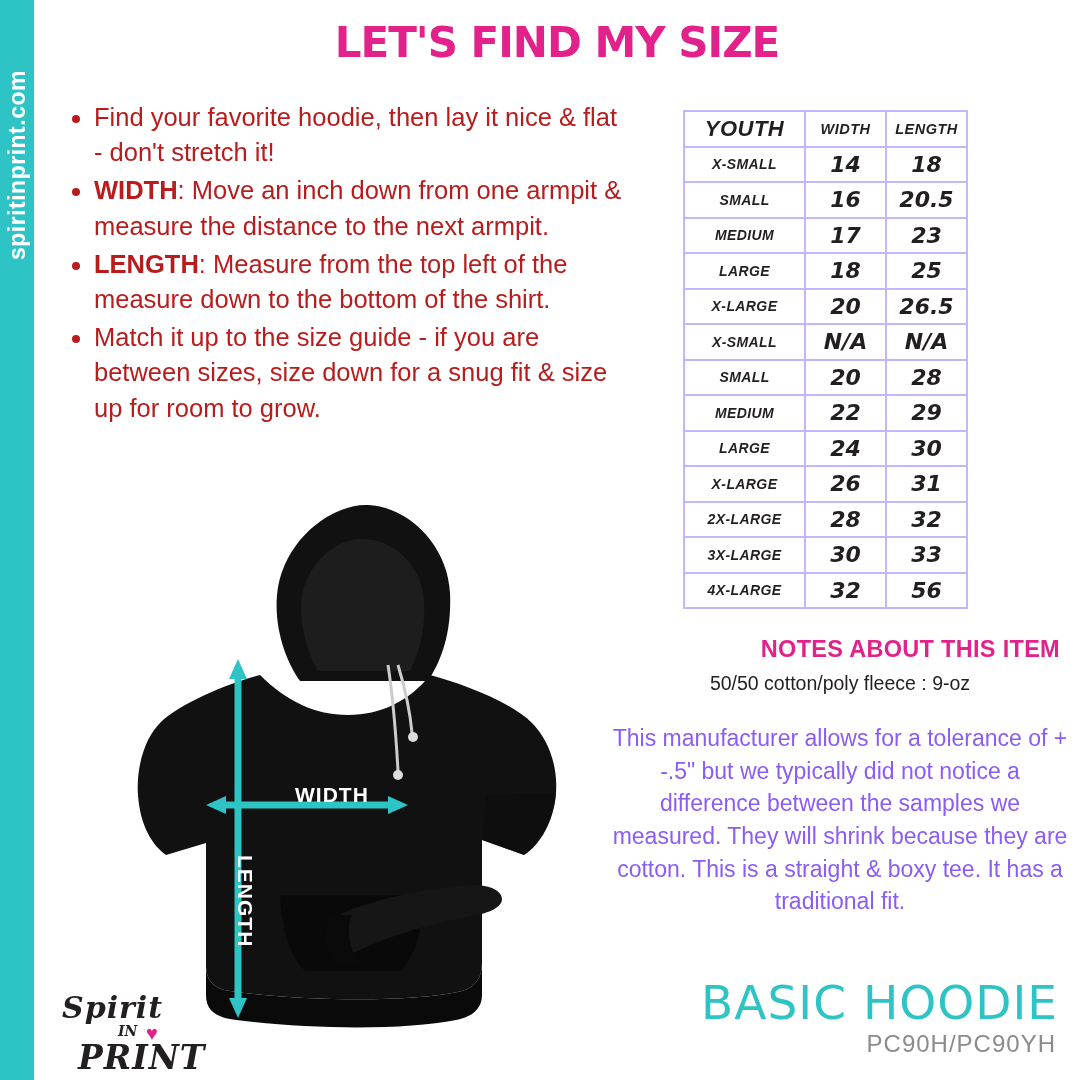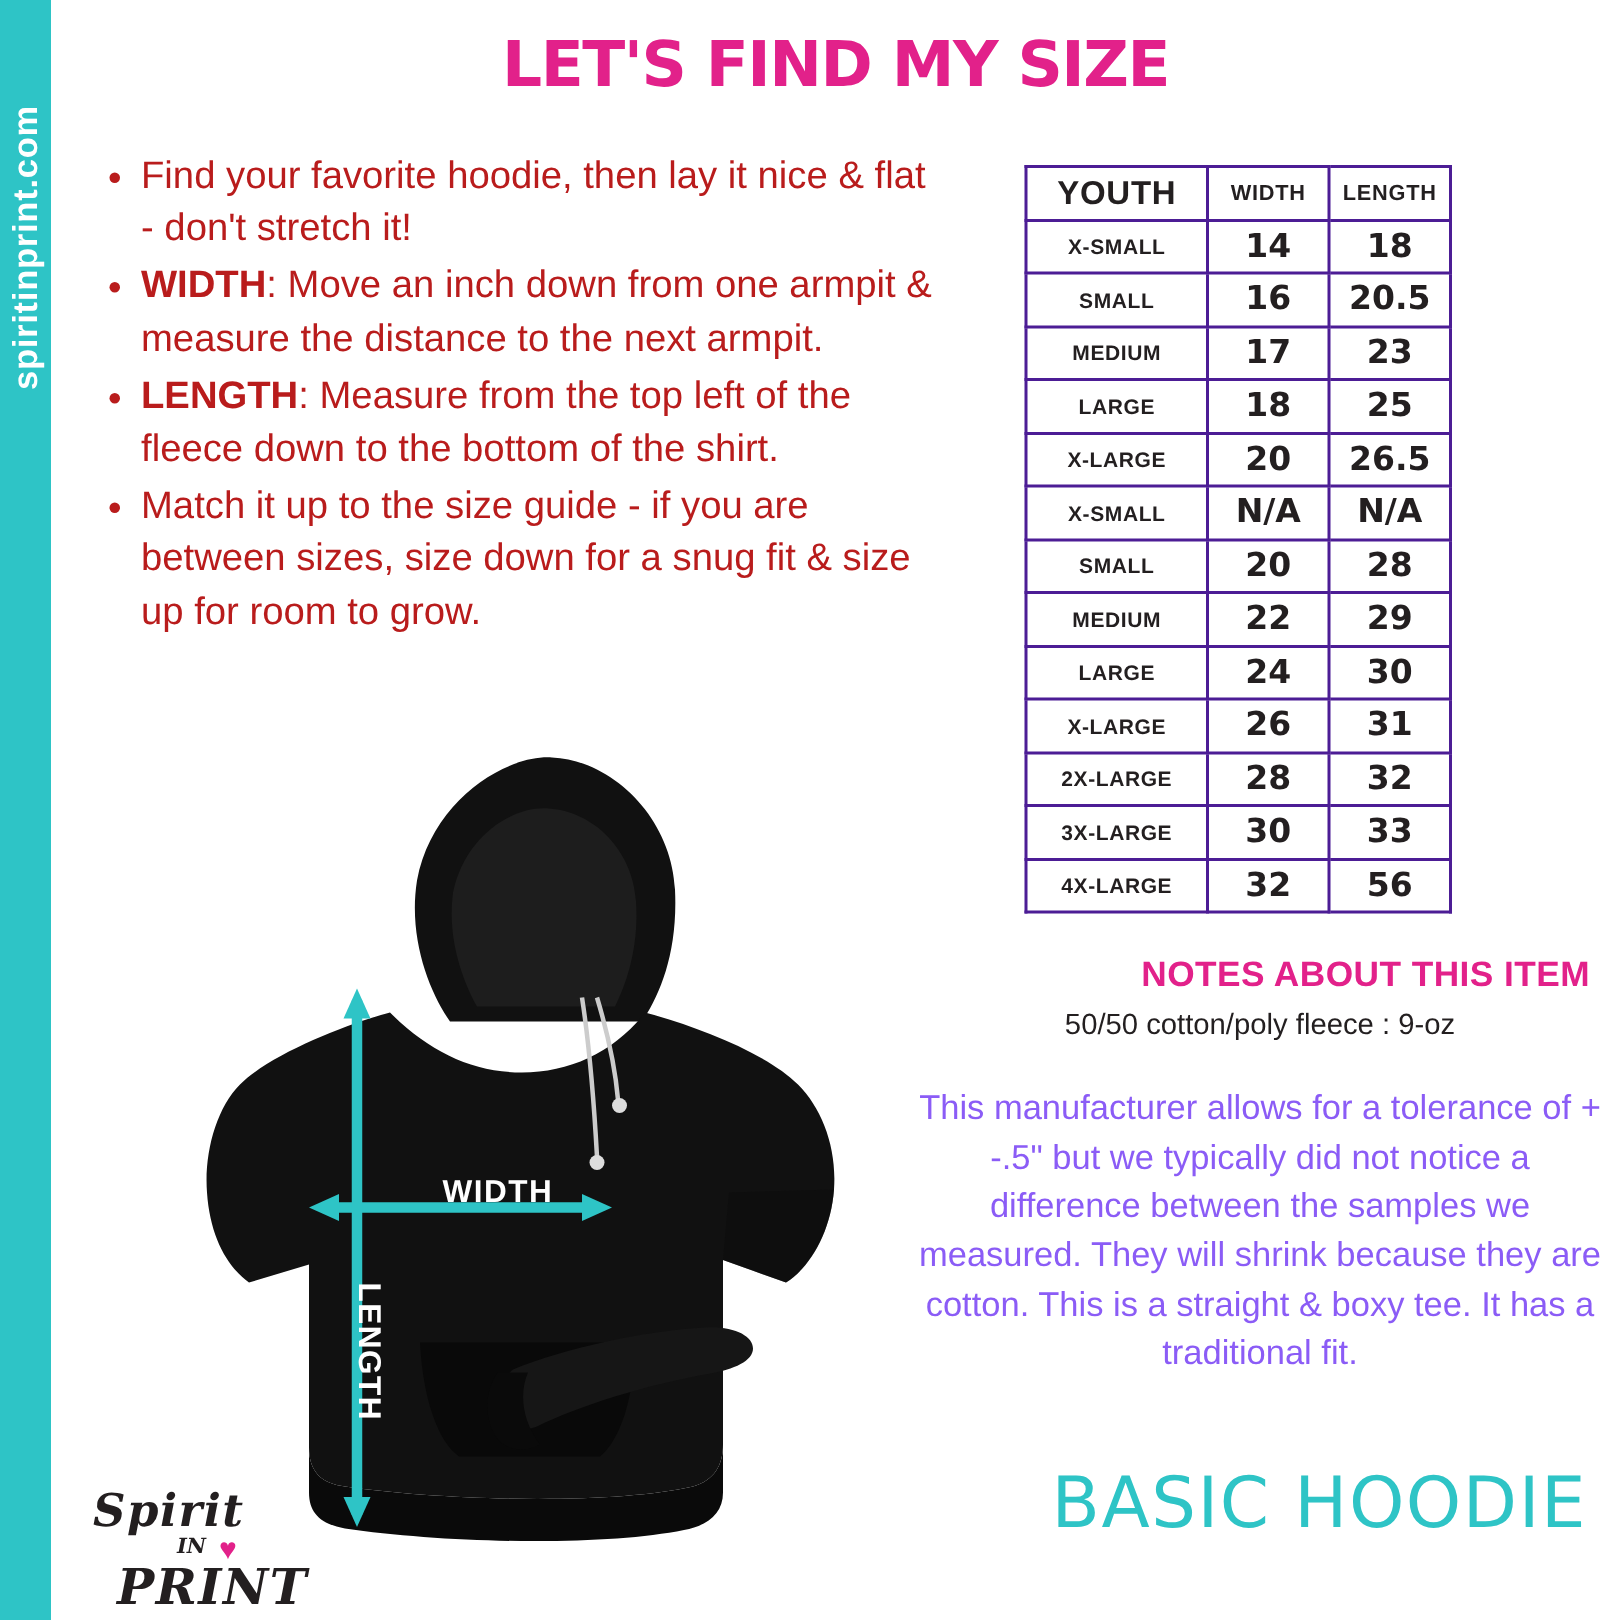--- a/index.html
+++ b/index.html
@@ -89,25 +89,26 @@
     left: 683px;
     top: 110px;
     width: 277px;
   }
   table.sizes {
     border-collapse: collapse;
     width: 277px;
     table-layout: fixed;
   }
   table.sizes td {
-    border: 2px solid #4c1d95;
+    border: 2px solid #c4b5fd;
     text-align: center;
     color: #231f20;
     height: 33.5px;
     padding: 0;
+    font-style: italic;
   }
   td.cat {
     width: 119px;
   }
   td.val {
     width: 79px;
   }
   .hdr td {
     border-color: #e2218a;
     font-weight: bold;
@@ -274,21 +275,21 @@
 
   <div class="instructions">
     <ul>
       <li>
         <span>Find your favorite hoodie, then lay it nice &amp; flat - don't stretch it!</span>
       </li>
       <li>
         <b>WIDTH</b><span>: Move an inch down from one armpit &amp; measure the distance to the next armpit.</span>
       </li>
       <li>
-        <b>LENGTH</b><span>: Measure from the top left of the fleece down to the bottom of the shirt.</span>
+        <b>LENGTH</b><span>: Measure from the top left of the measure down to the bottom of the shirt.</span>
       </li>
       <li>
         <span>Match it up to the size guide - if you are between sizes, size down for a snug fit &amp; size up for room to grow.</span>
       </li>
     </ul>
   </div>
 
   <div class="table-wrap">
     <table class="sizes">
       <tbody>
@@ -407,14 +408,15 @@
   <div class="lbl-length">LENGTH</div>
 
   <div class="brand">
     <div class="b1">Spirit</div>
     <div class="b2">IN</div>
     <div class="heart">♥</div>
     <div class="b3">PRINT</div>
   </div>
 
   <div class="product-name">BASIC HOODIE</div>
+  <div class="product-sku">PC90H/PC90YH</div>
 
 </div>
 
 </body></html>

